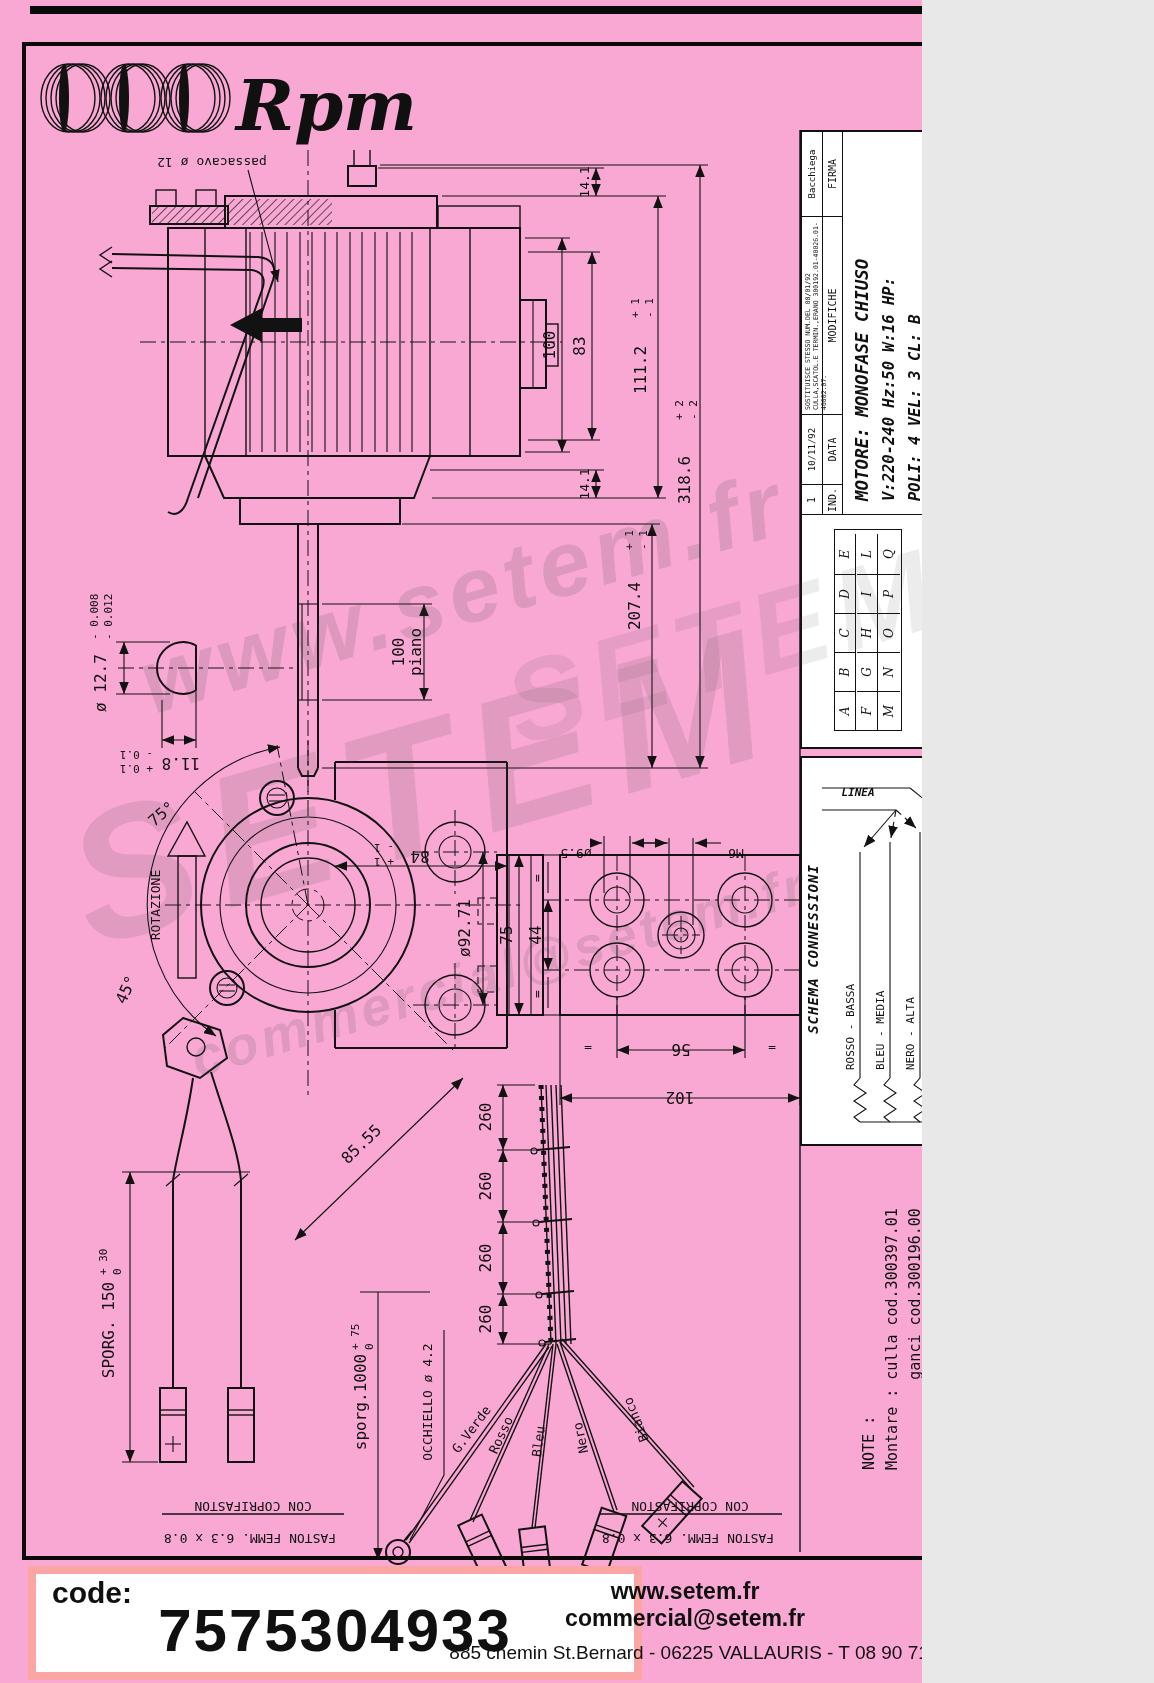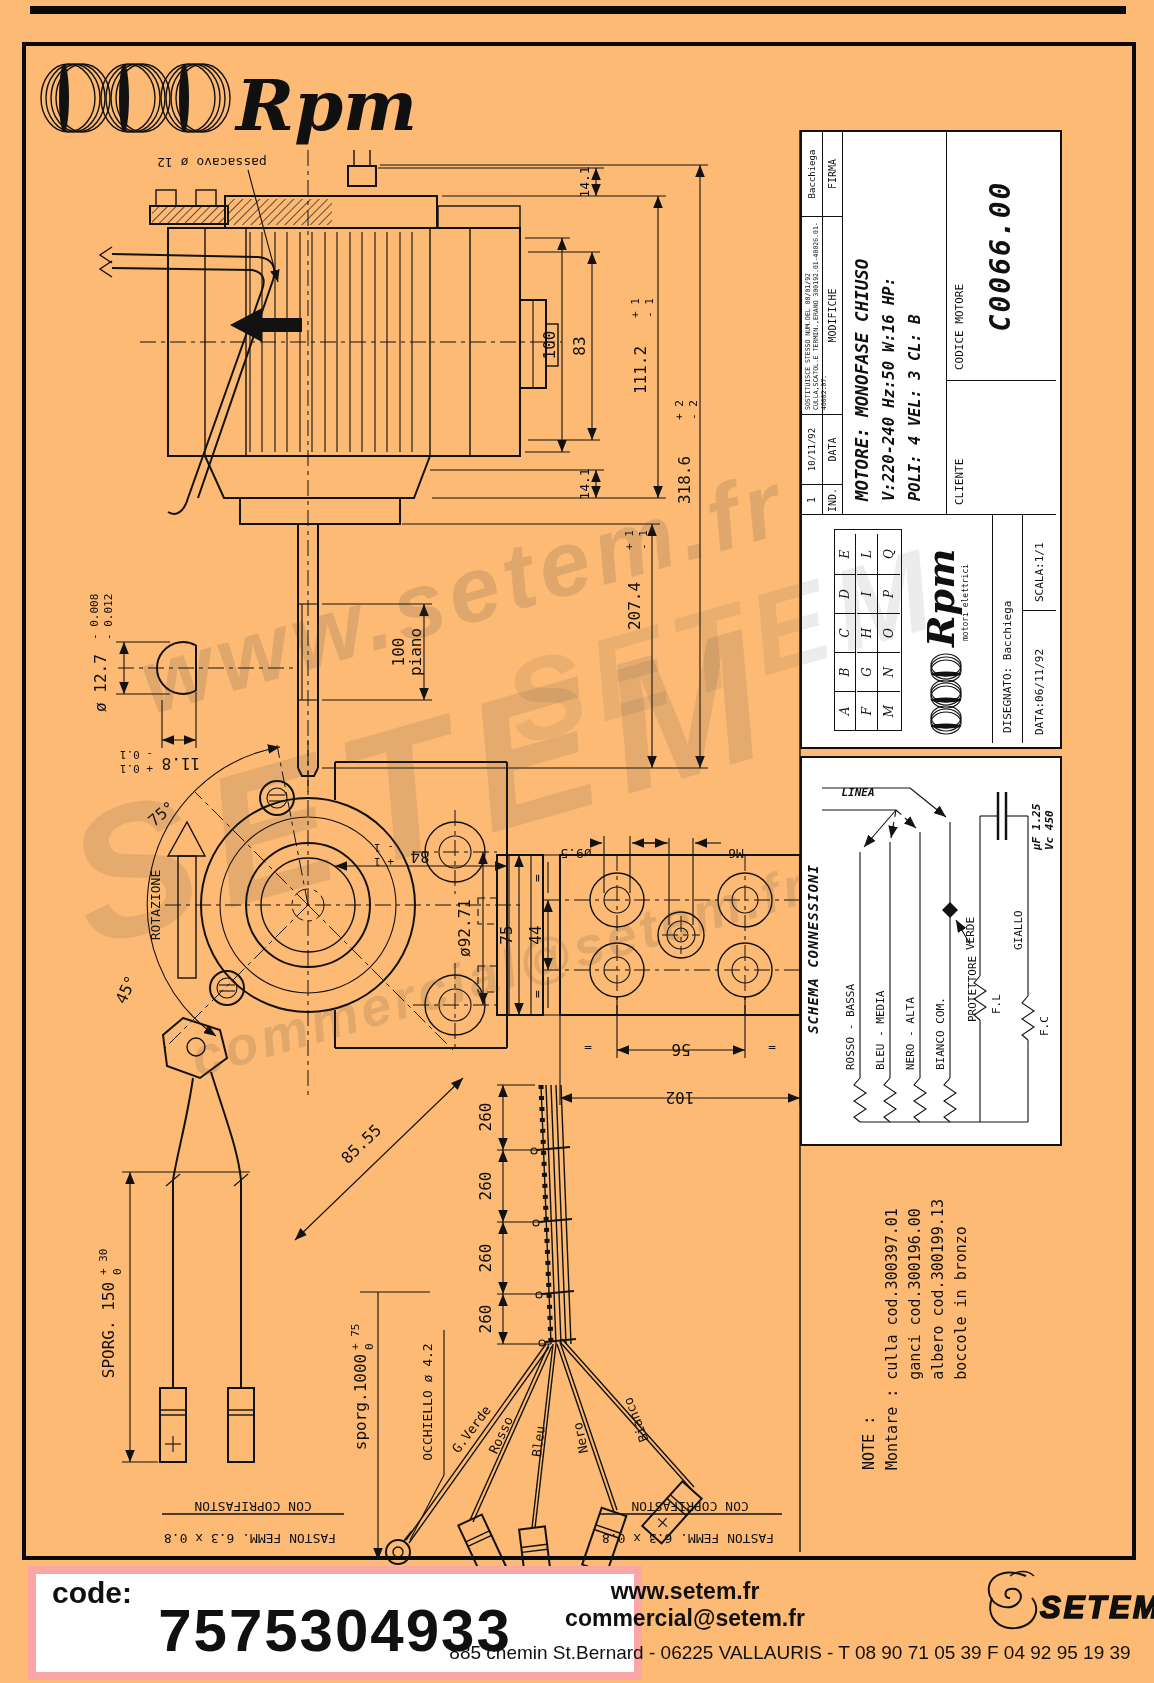--- a/index.html
+++ b/index.html
@@ -1,16 +1,16 @@
 <!DOCTYPE html>
 <html><head>
 <meta charset="utf-8">
 <style>
   html,body{margin:0;padding:0;background:#e8e8e8;}
-  .page{position:relative;width:1154px;height:1683px;background:#fdba74;overflow:hidden;
+  .page{position:relative;width:922px;height:1683px;background:#f9a8d4;overflow:hidden;
         font-family:"DejaVu Sans Mono",monospace;color:#101010;}
   .frame{position:absolute;left:22px;top:42px;width:1106px;height:1510px;border:4px solid #0a0a0a;z-index:2;}
   .topbar{position:absolute;left:30px;top:6px;width:1096px;height:8px;background:#0a0a0a;z-index:2;}
   svg{display:block}
   .o{stroke:#121212;fill:none;stroke-width:2}
   .m{stroke:#121212;fill:none;stroke-width:1.4}
   .d{stroke:#121212;fill:none;stroke-width:1.1}
   .cl{stroke:#121212;fill:none;stroke-width:1;stroke-dasharray:16 5 4 5}
   .dsh{stroke:#121212;fill:none;stroke-width:1.1;stroke-dasharray:7 5}
   .hv{stroke:#121212;fill:none;stroke-width:5;stroke-dasharray:4 7}

